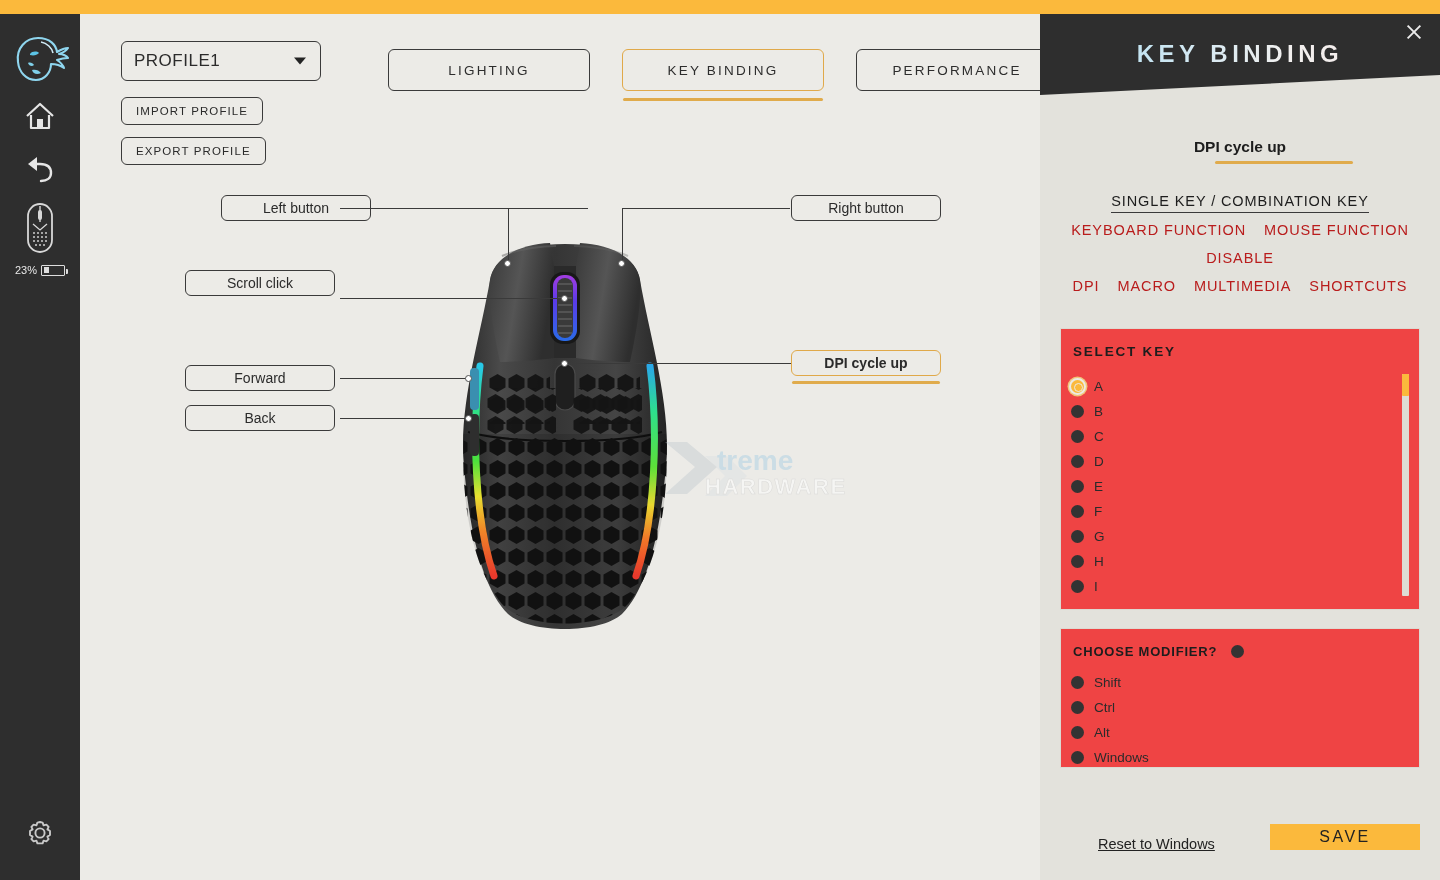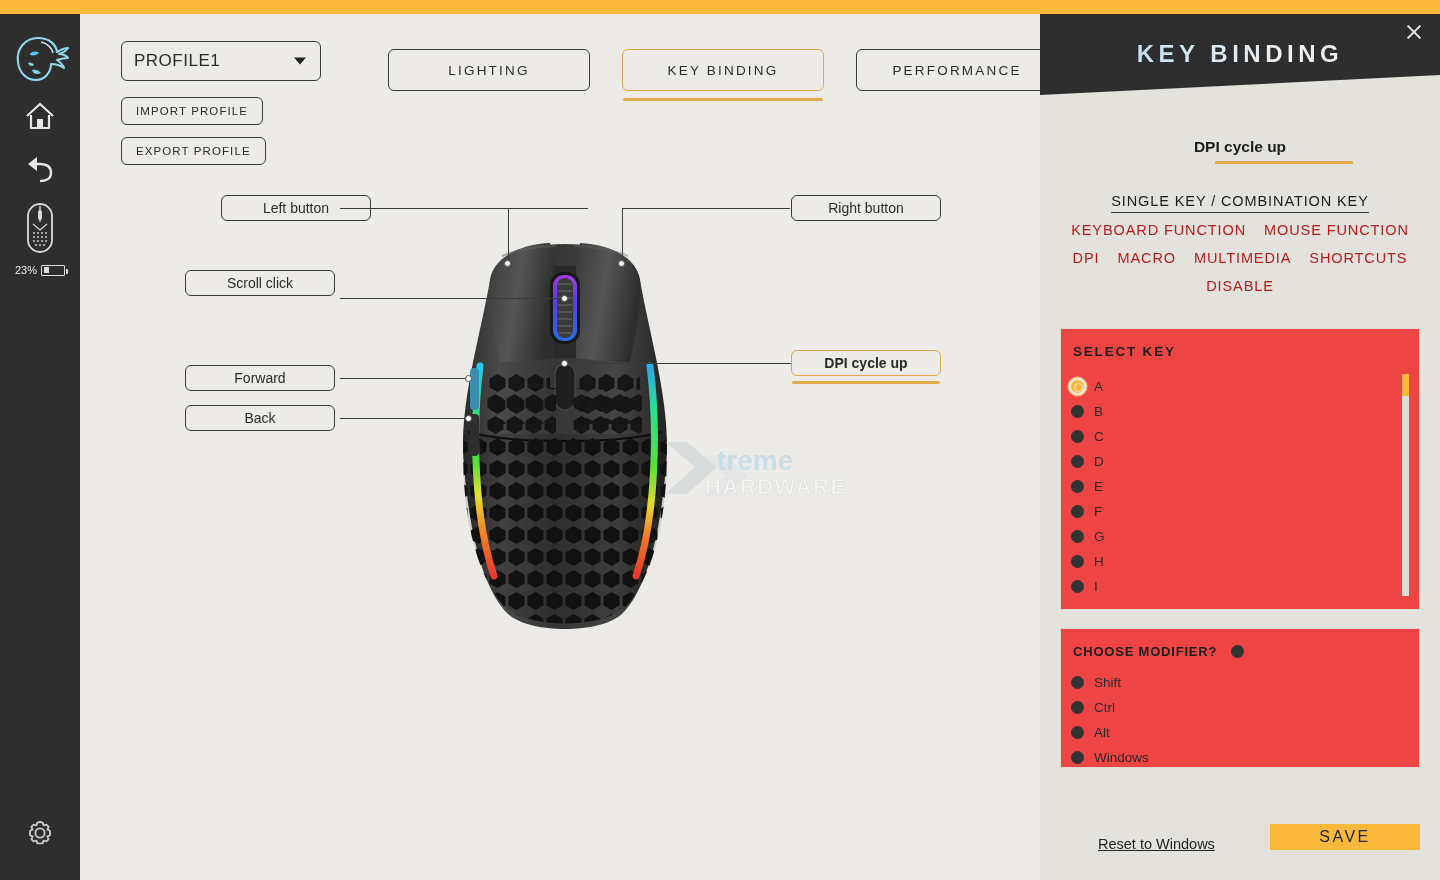--- a/index.html
+++ b/index.html
@@ -477,28 +477,28 @@
 
     <div class="cat-rows">
       <div class="cat-row">
         <span class="cat active">SINGLE KEY / COMBINATION KEY</span>
       </div>
       <div class="cat-row">
         <span class="cat">KEYBOARD FUNCTION</span>
         <span class="cat">MOUSE FUNCTION</span>
       </div>
       <div class="cat-row">
+        <span class="cat">DISABLE</span>
+      </div>
+      <div class="cat-row">
         <span class="cat">DPI</span>
         <span class="cat">MACRO</span>
         <span class="cat">MULTIMEDIA</span>
         <span class="cat">SHORTCUTS</span>
       </div>
-      <div class="cat-row">
-        <span class="cat">DISABLE</span>
-      </div>
     </div>
 
     <div class="card card-keys">
       <div class="card-title">SELECT KEY</div>
 
       <div class="key-list">
         <div class="key-item">
           <span class="radio sel"></span>
           <span class="key-label">A</span>
         </div>

